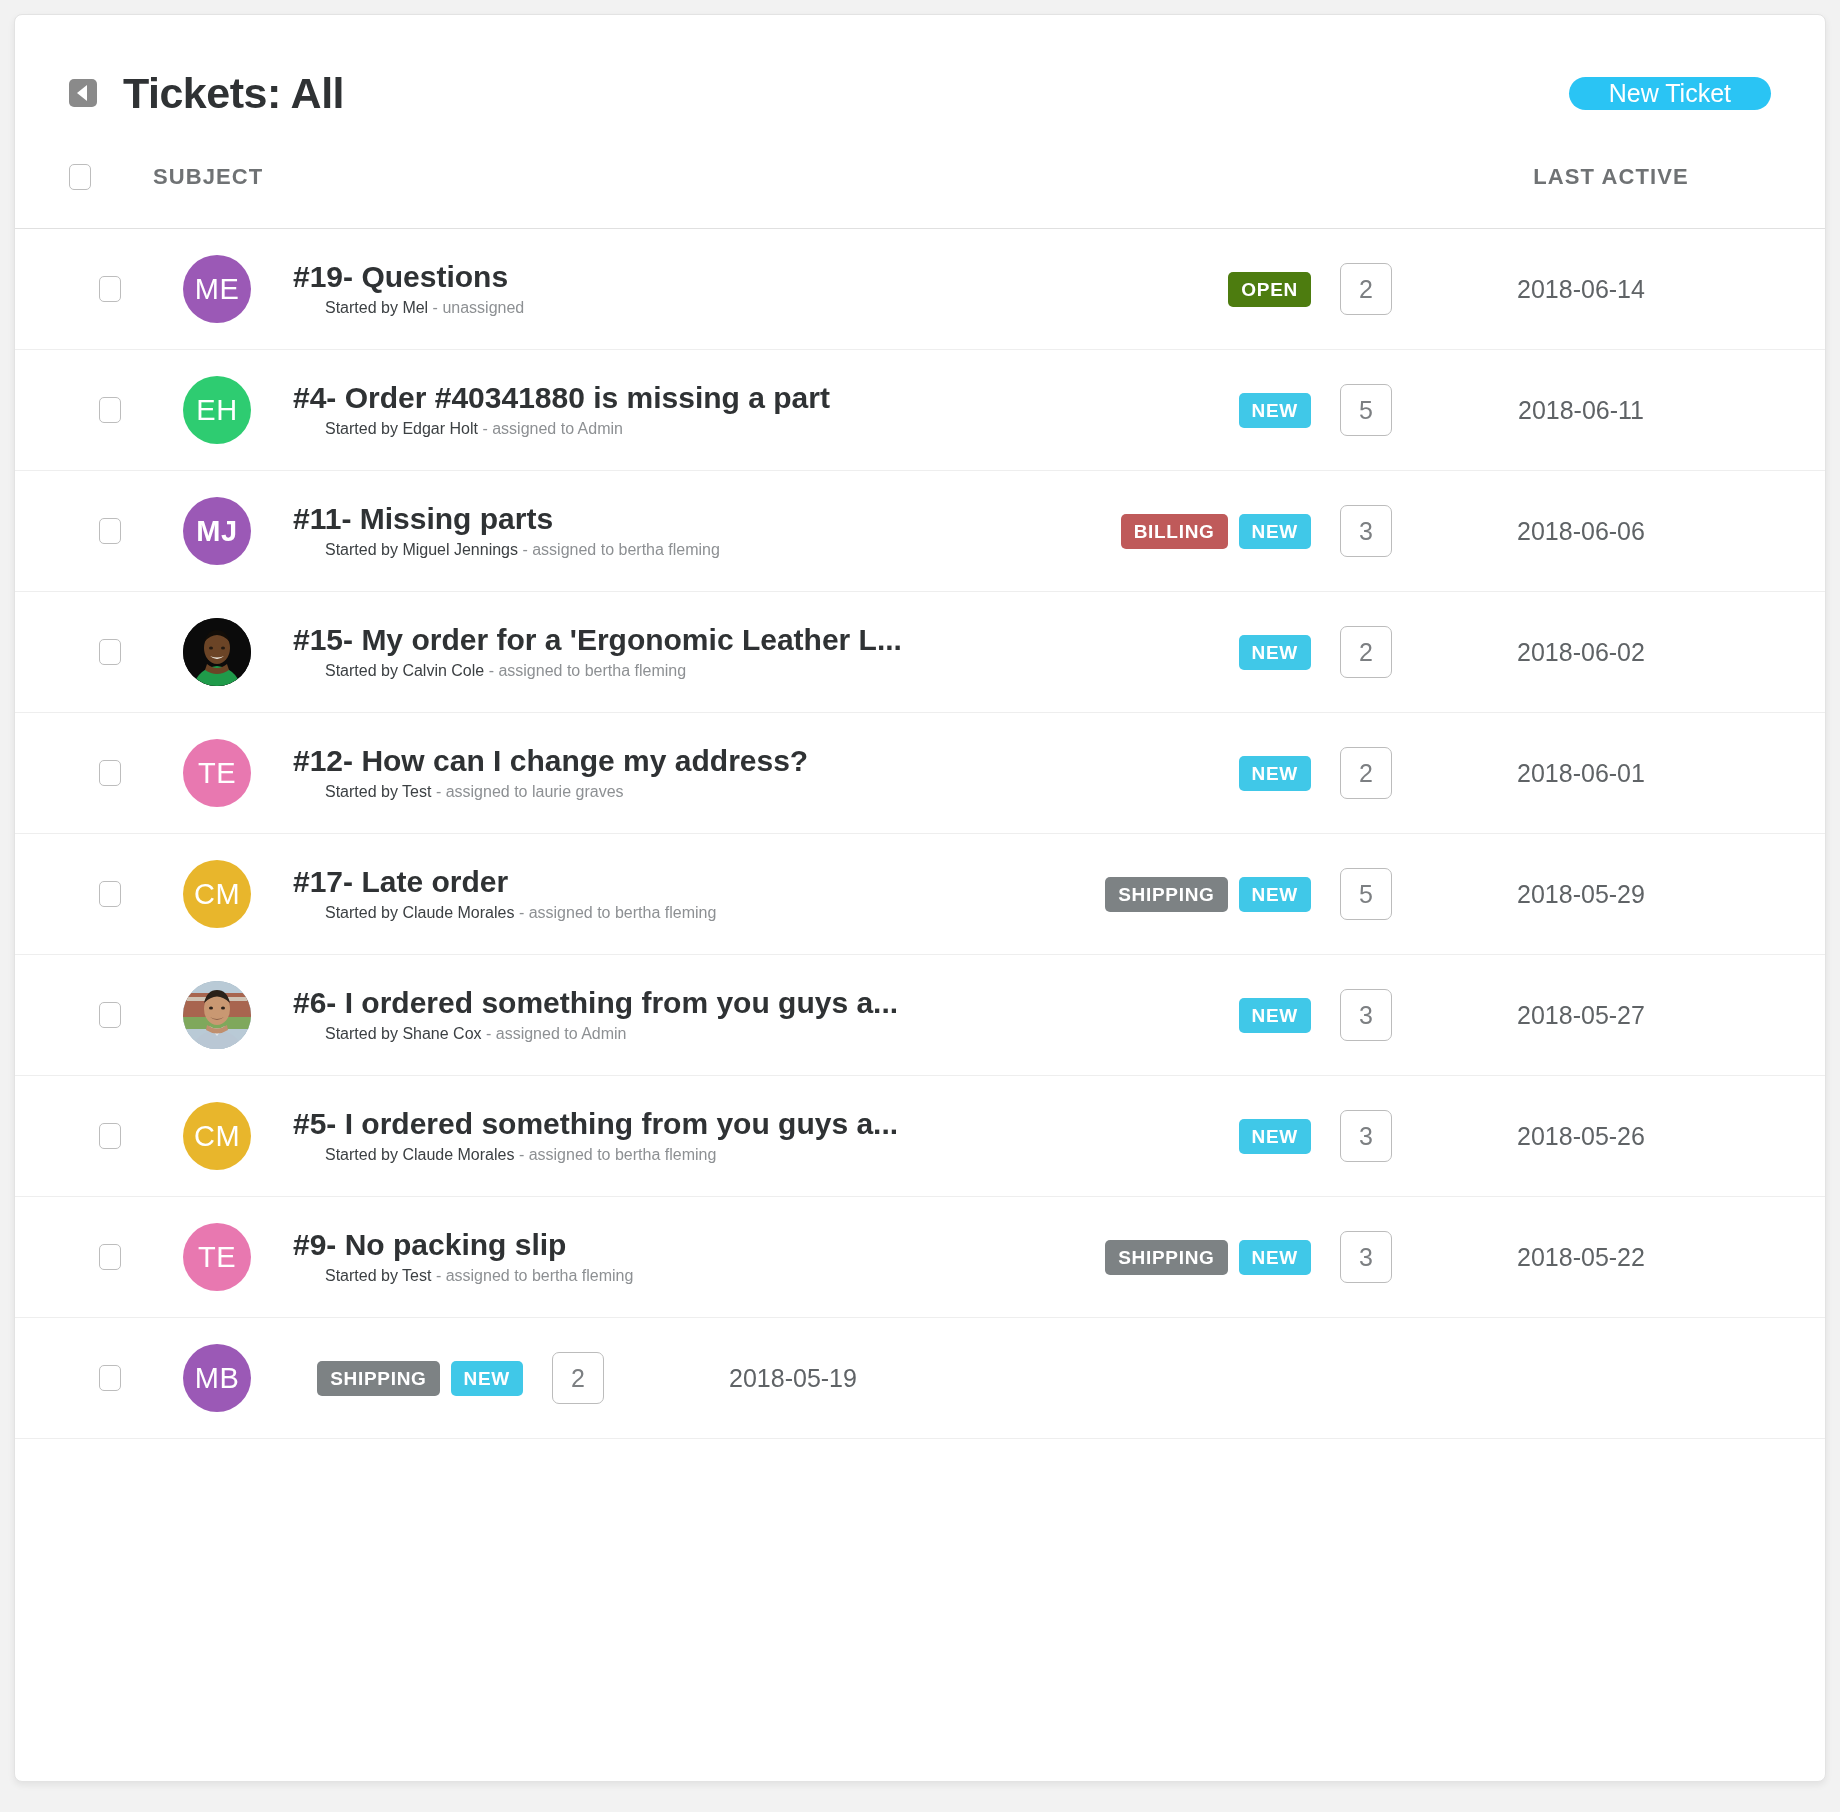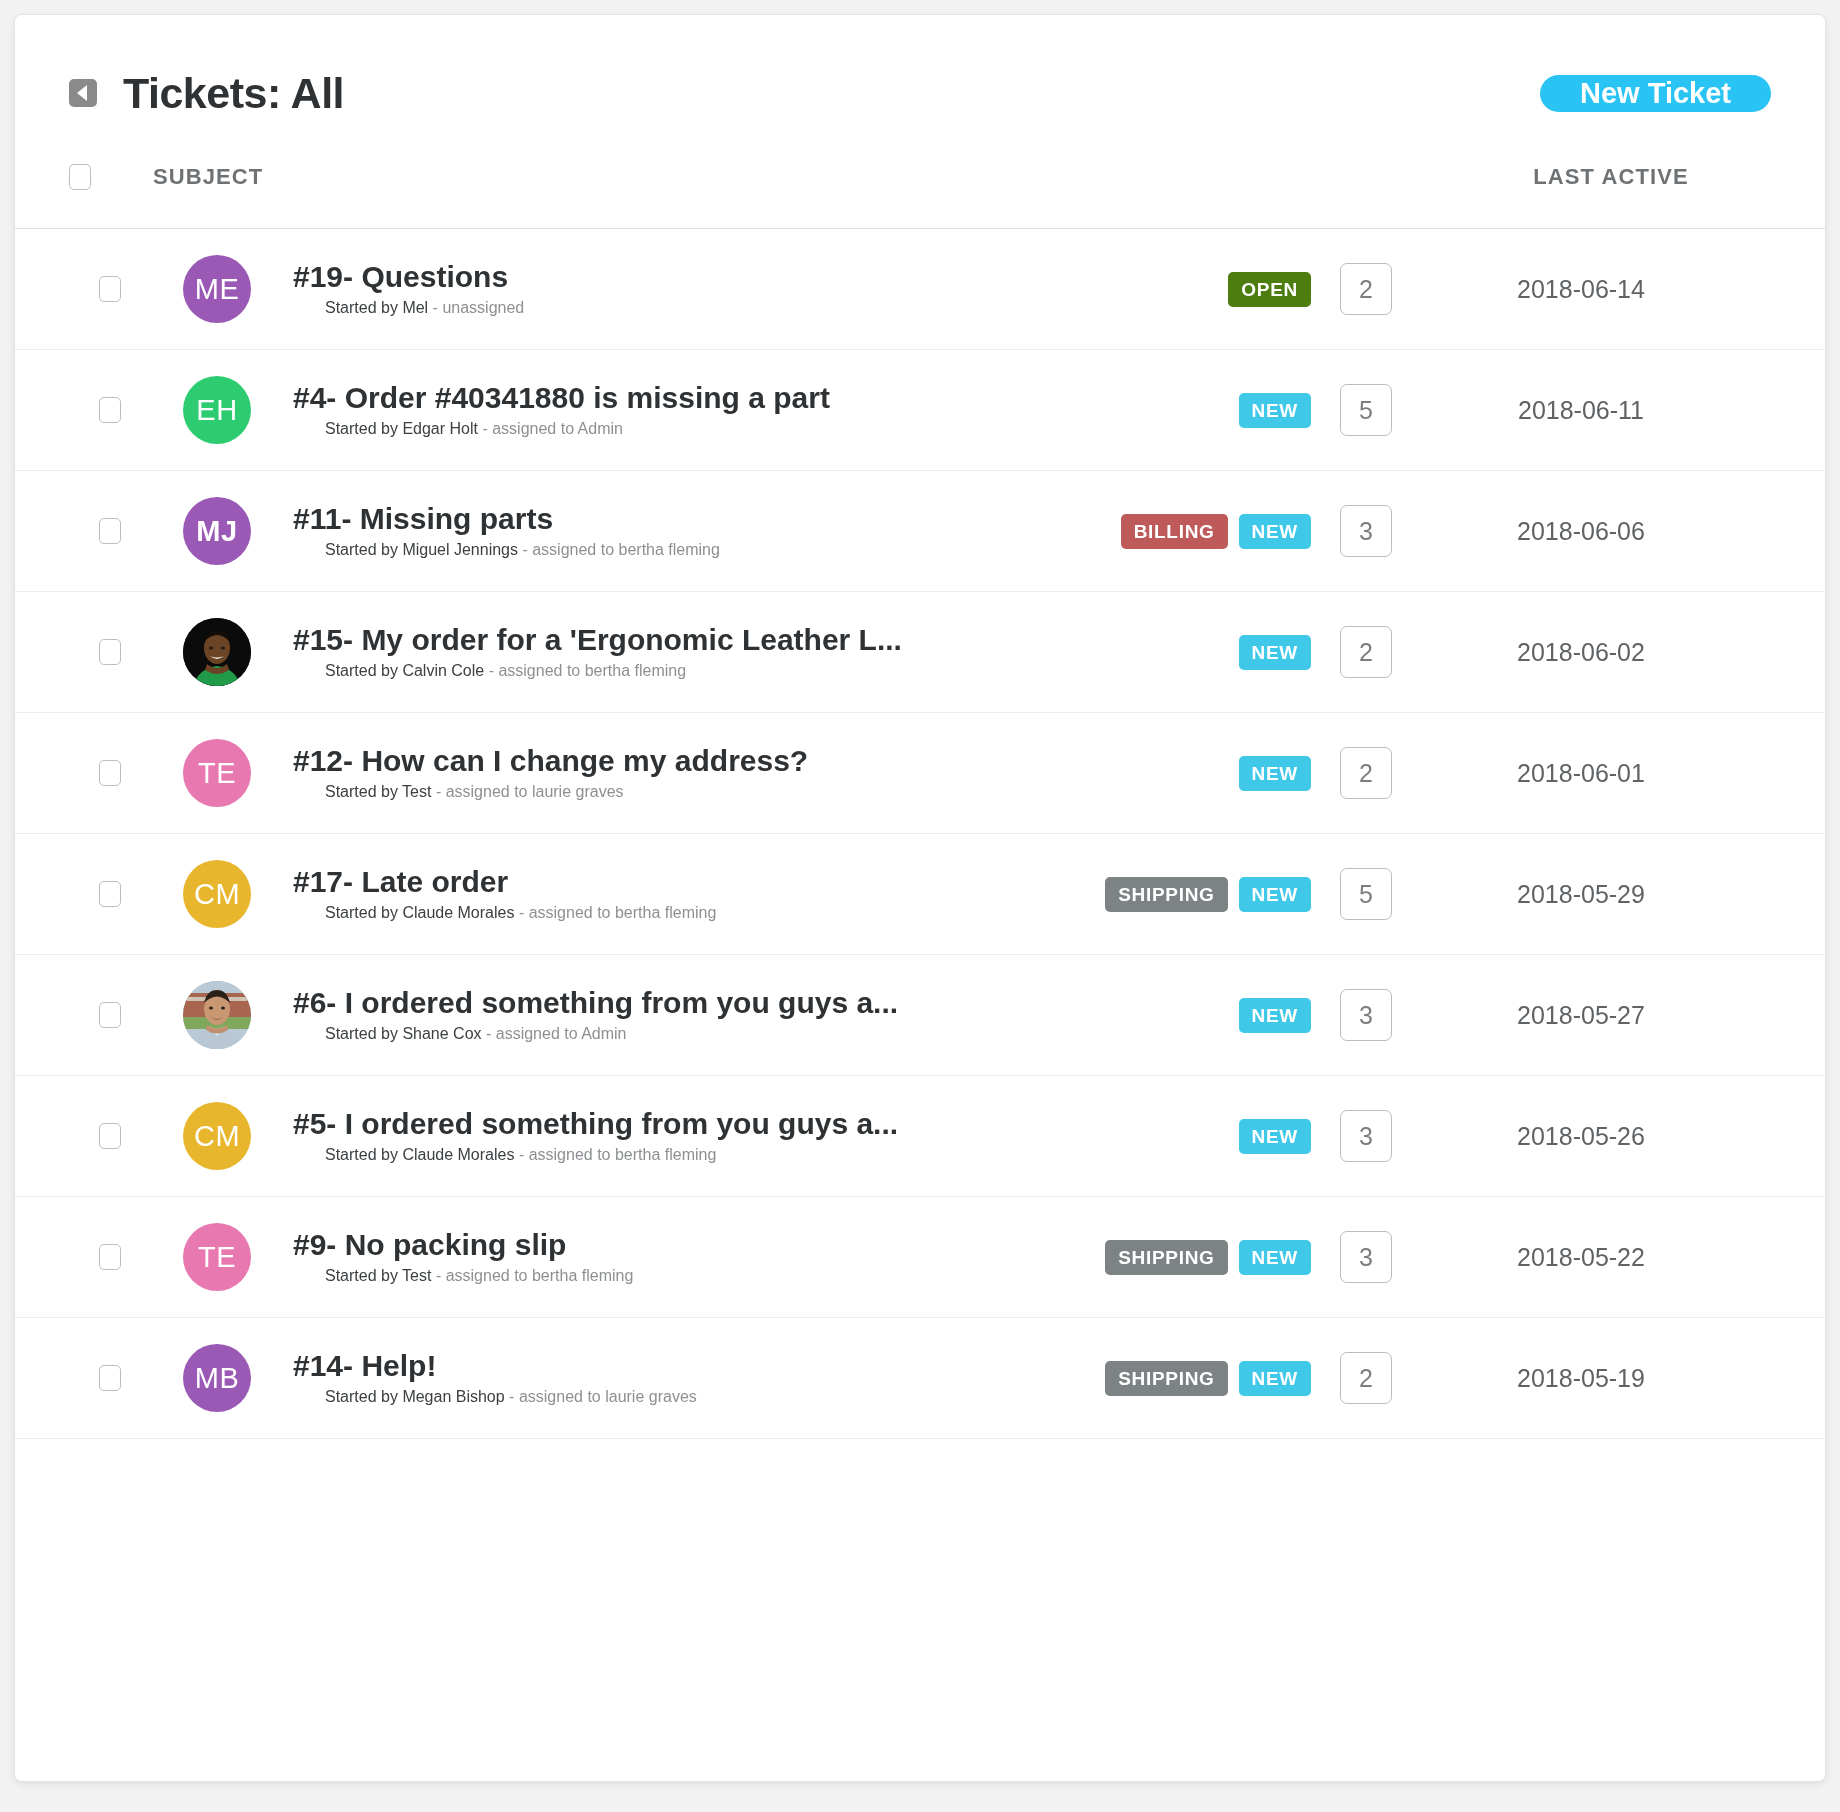--- a/index.html
+++ b/index.html
@@ -66,22 +66,22 @@
     letter-spacing: -0.5px;
     line-height: 1;
     flex: 1 1 auto;
   }
   .new-ticket-btn {
     background: #2ac4f4;
     color: #ffffff;
     border: none;
     border-radius: 34px;
     font-family: "Liberation Sans", sans-serif;
-    font-size: 29px;
-    font-weight: bold;
+    font-size: 25px;
+    font-weight: normal;
     padding: 2px 40px;
     cursor: pointer;
     white-space: nowrap;
   }
 
   
   .list-header {
     display: flex;
     align-items: center;
     padding: 0 54px;
@@ -465,24 +465,20 @@
           </div>
           <div class="date-cell">2018-05-22</div>
         </div>
         <div class="row">
           <div class="col-check">
             <input type="checkbox" class="cbox" style="">
           </div>
           <div class="avatar-cell">
             <div class="avatar" style="background: rgb(155, 89, 182);">MB</div>
           </div>
-          <div class="subject-cell">
-            <div class="subject-title">#14- Help!</div>
-            <div class="subject-sub"><span>Started by Megan Bishop</span><span class="muted"> - assigned to laurie graves</span></div>
-          </div>
           <div class="badges-cell">
             <span class="badge shipping">SHIPPING</span>
             <span class="badge new">NEW</span>
           </div>
           <div class="count-cell">
             <div class="count-box">2</div>
           </div>
           <div class="date-cell">2018-05-19</div>
         </div>
       </div>

